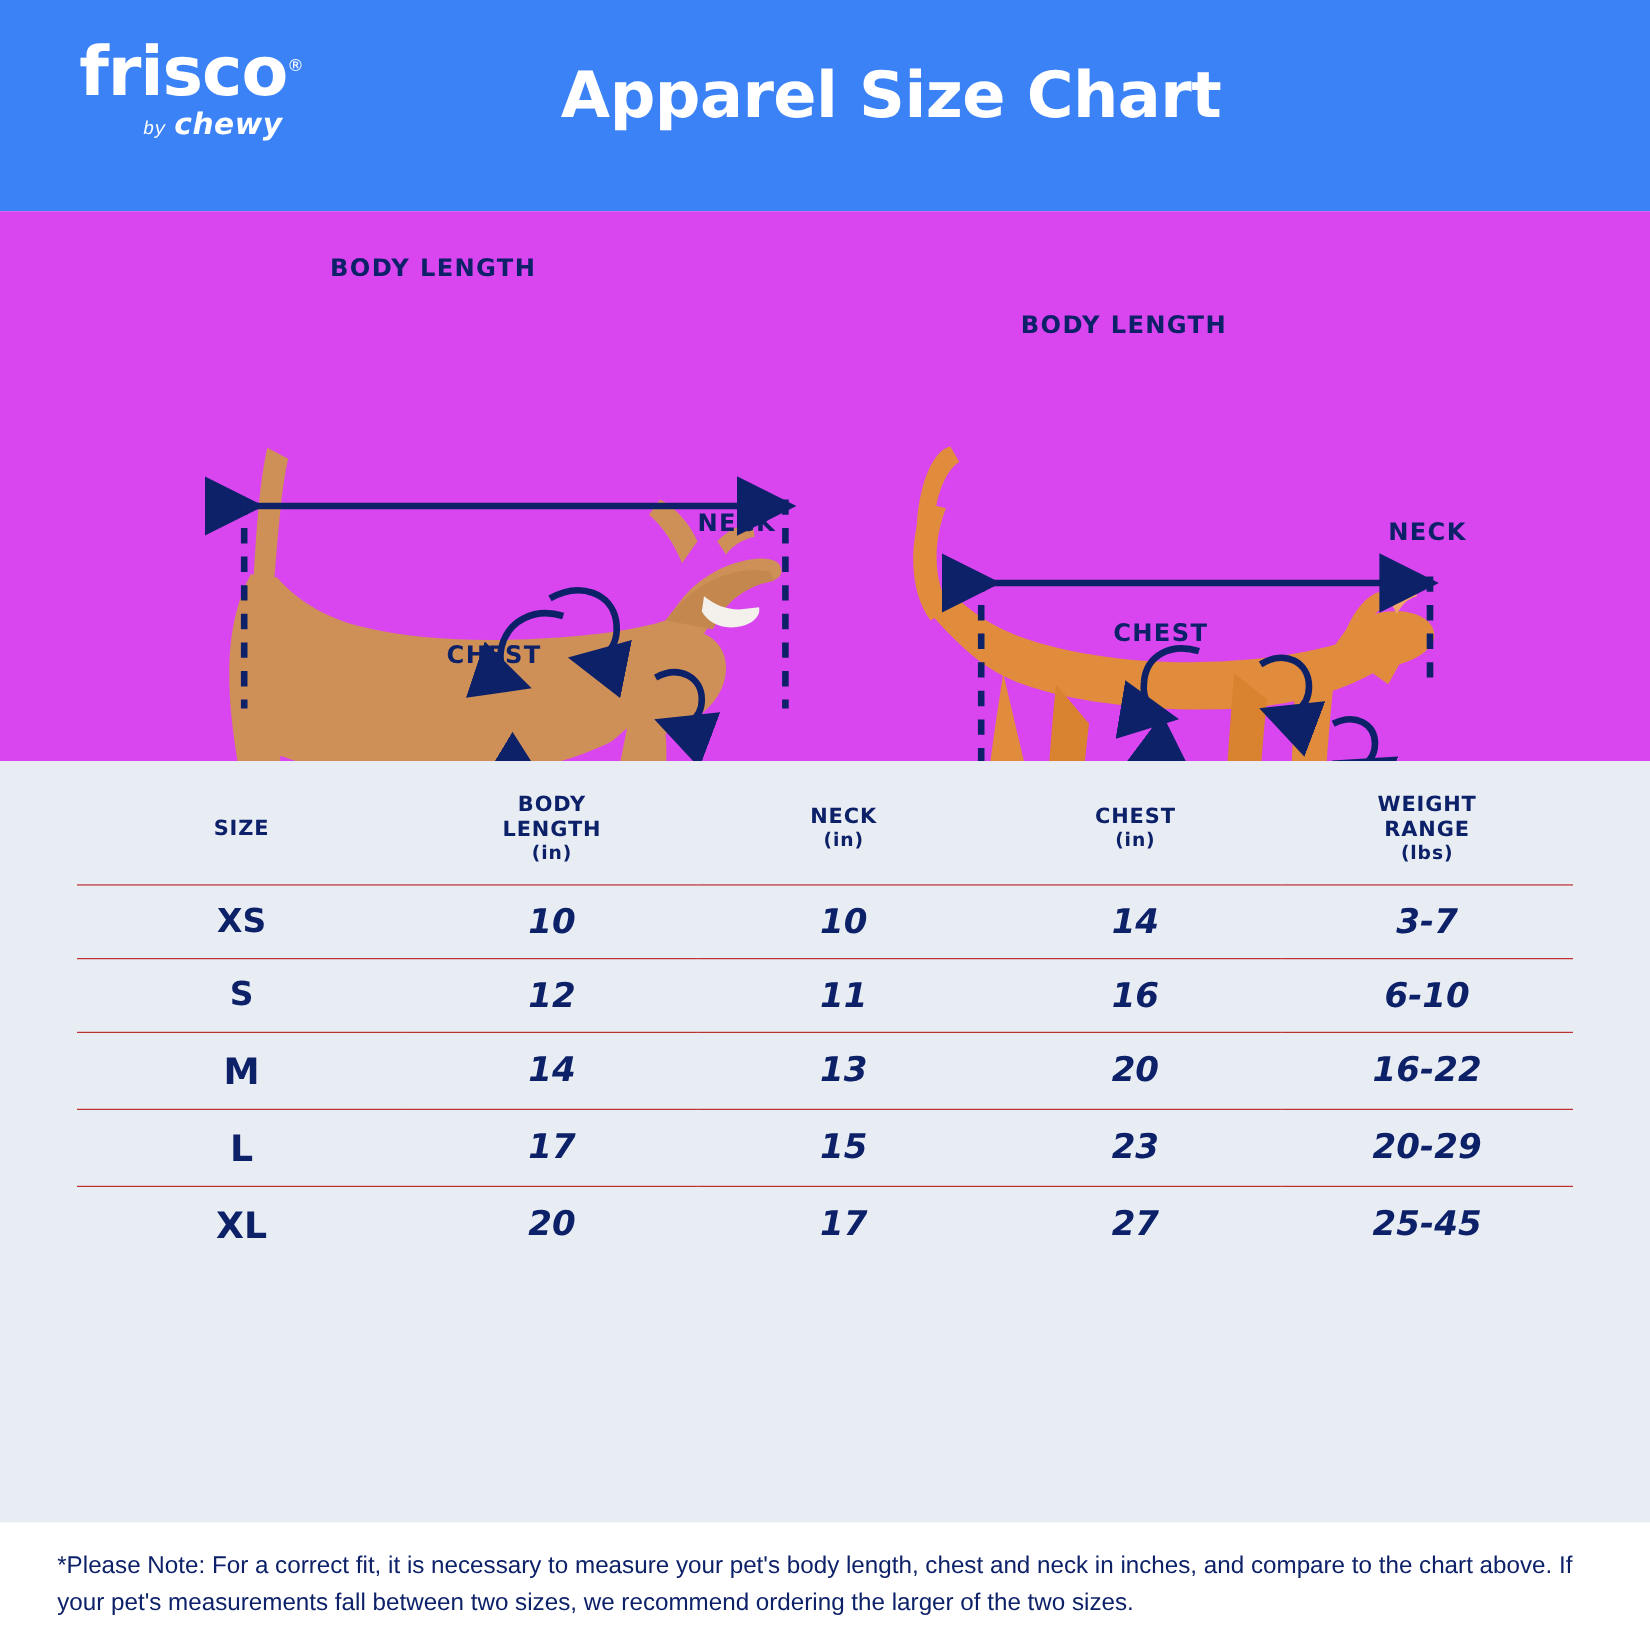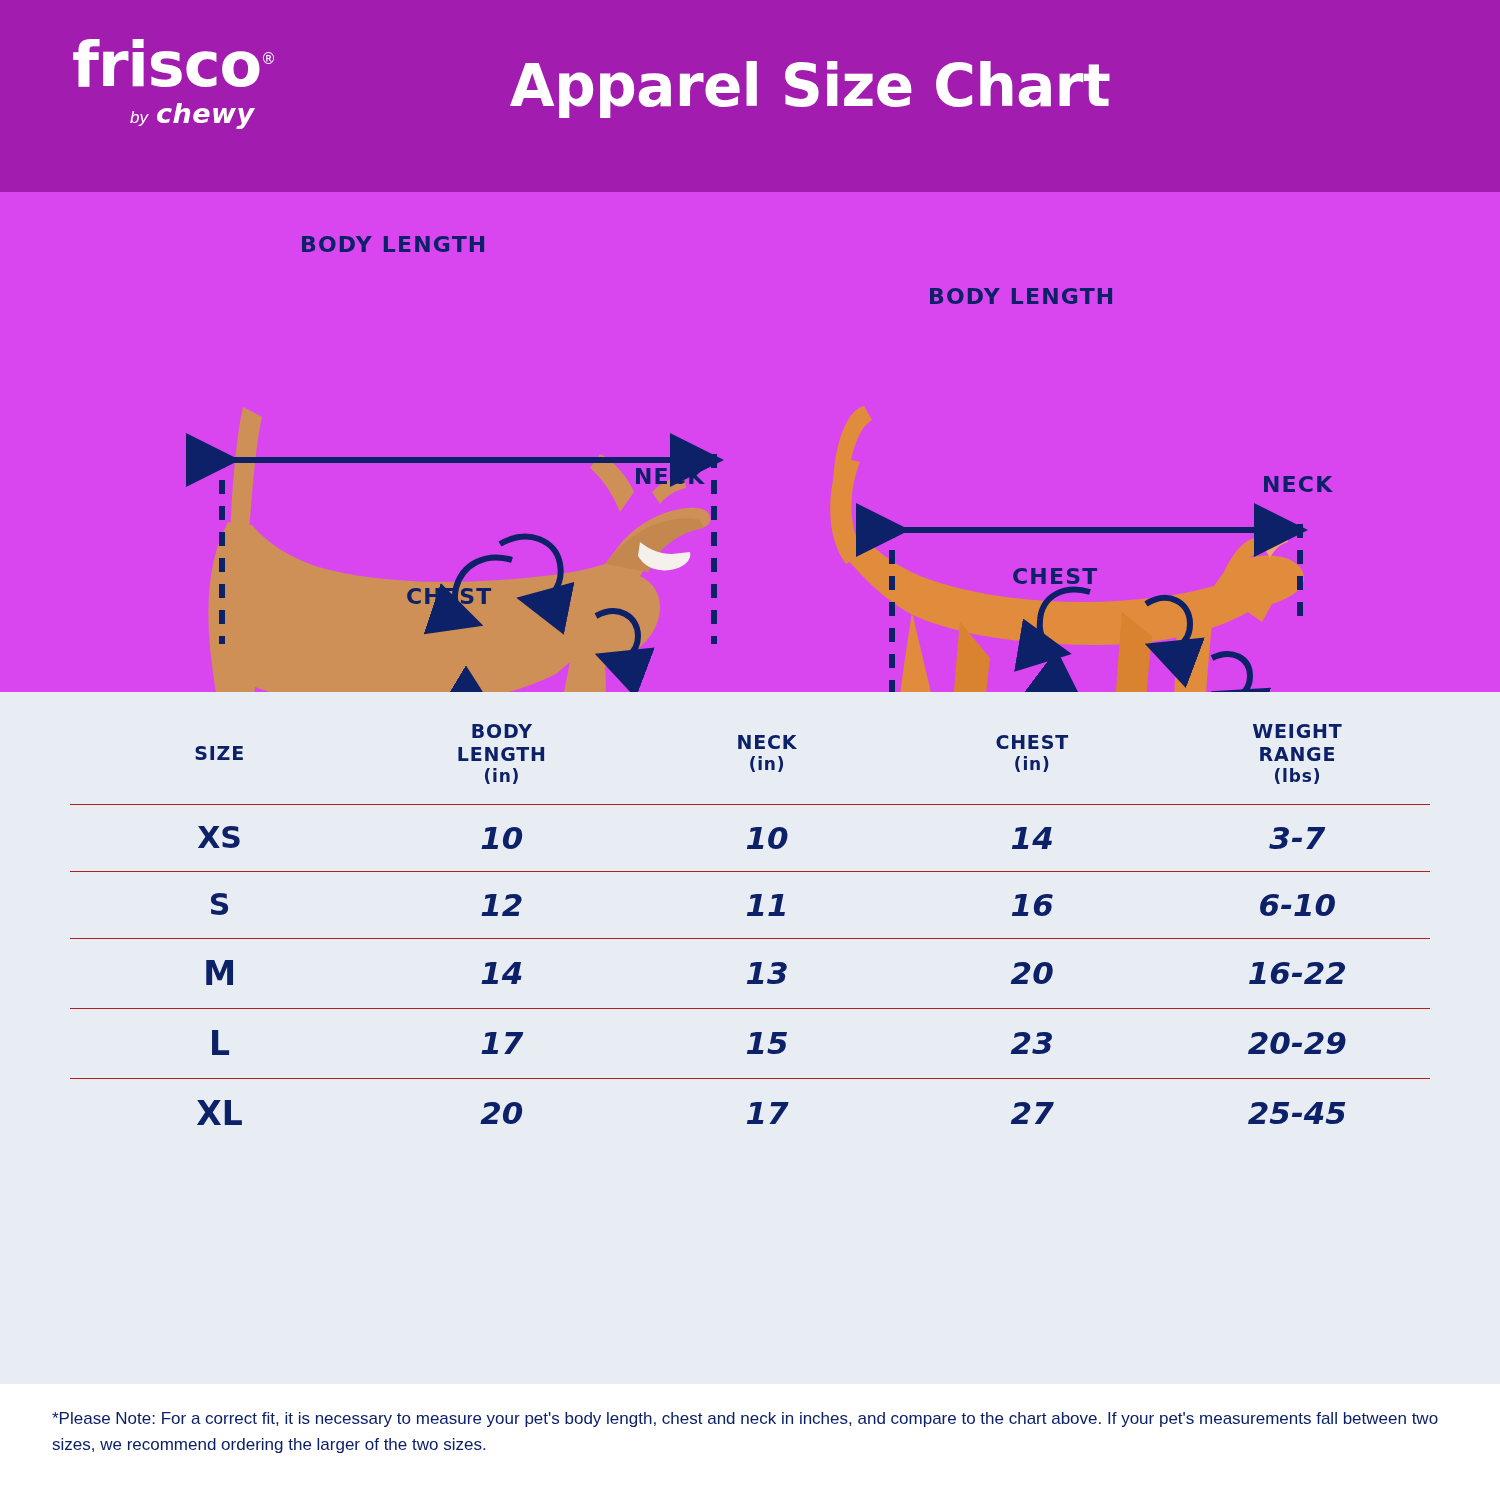--- a/index.html
+++ b/index.html
@@ -12,21 +12,21 @@
   .page {
     position: relative;
     width: 1500px; height: 1500px;
     background: #ffffff;
   }
 
   
   .header {
     position: relative;
     height: 192px;
-    background: #a21caf;
+    background: #3b82f6;
     display: flex;
     align-items: center;
   }
   .logo-wrap {
     position: absolute;
     left: 72px; top: 34px;
     width: 300px;
     color: #ffffff;
   }
   .logo-frisco {
@@ -45,21 +45,21 @@
   }
   .logo-sub {
     margin-top: 4px;
     font-size: 19px;
     line-height: 1;
     display: flex;
     align-items: baseline;
     gap: 8px;
     padding-left: 58px;
   }
-  .logo-by { font-style: italic; font-size: 17px; }
+  .logo-by { font-style: italic; font-size: 17px; font-family: Liberation Mono, monospace; }
   .logo-chewy {
     font-family: "DejaVu Sans", sans-serif;
     font-weight: bold;
     font-size: 27px;
     letter-spacing: 0.5px;
     font-style: italic;
   }
   .header-title {
     position: absolute;
     left: 0; right: 0;
@@ -136,21 +136,21 @@
   tbody tr:nth-child(2) td.size-cell { font-size: 30px; }
 
   
   .note {
     position: absolute;
     left: 0; right: 0; bottom: 0;
     height: 116px;
     background: #ffffff;
     padding: 22px 52px 0 52px;
     color: #0d2169;
-    font-size: 17px;
+    font-size: 22px;
     line-height: 1.55;
   }
 </style>
 </head>
 <body>
 
 <div class="page">
 
   <div class="header">
     <div class="logo-wrap">

